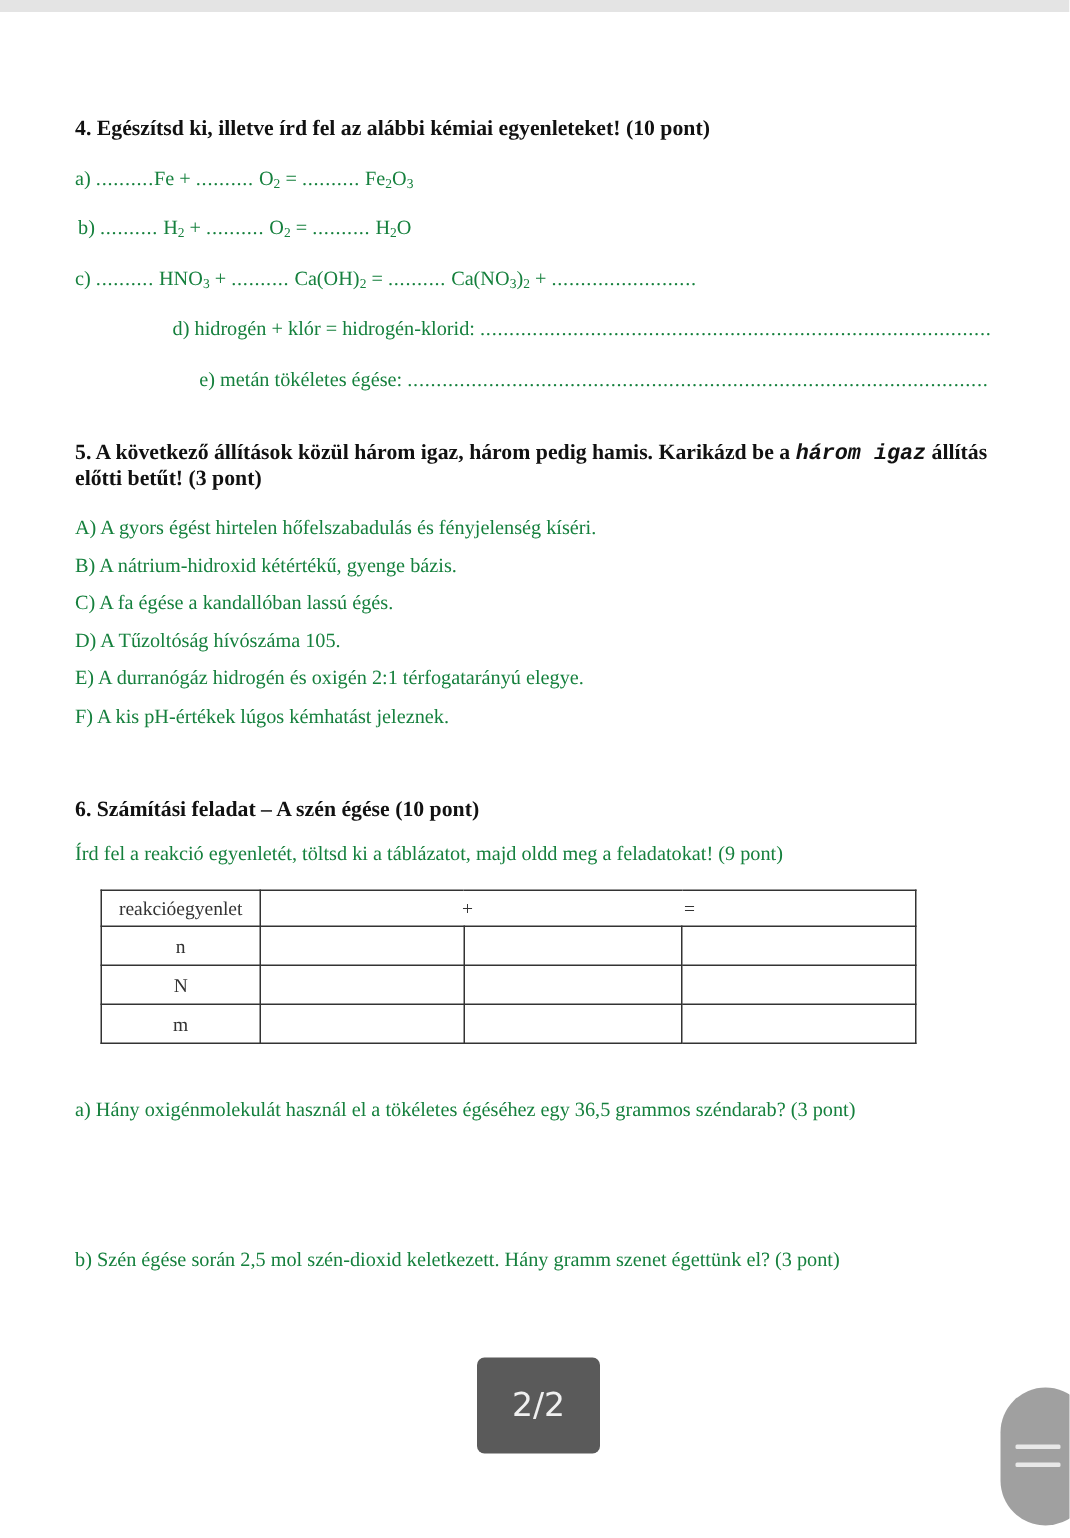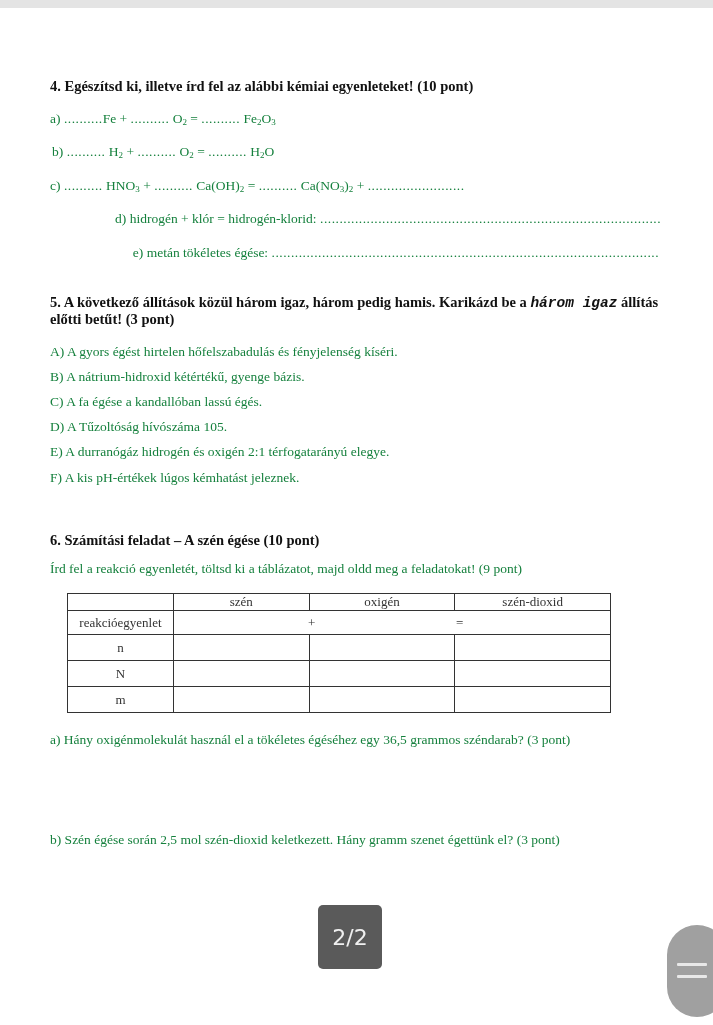--- a/index.html
+++ b/index.html
@@ -19,21 +19,21 @@
   table.calc tr.r0 td { height: 16px; }
   table.calc tr.r1 td { height: 24px; }
   table.calc tr.rd td { height: 26px; }
   table.calc td.c0 { width: 106px; }
   table.calc td.c1 { width: 136px; }
   table.calc td.c2 { width: 146px; }
   table.calc td.c3 { width: 156px; }
   .eqcell { position: relative; }
   .eqcell span { position: absolute; top: 4px; }
 
-  .pager { position: absolute; left: 318px; top: 905px; width: 64px; height: 64px; background: #5a5a5a; border-radius: 5px; color: #f0f0f0; font-family: "DejaVu Sans", sans-serif; font-size: 22px; display: flex; align-items: center; justify-content: center; }
+  .pager { position: absolute; left: 318px; top: 905px; width: 82px; height: 64px; background: #5a5a5a; border-radius: 5px; color: #f0f0f0; font-family: "DejaVu Sans", sans-serif; font-size: 22px; display: flex; align-items: center; justify-content: center; }
   .scroll-handle { position: absolute; left: 667px; top: 925px; width: 60px; height: 92px; background: #a0a0a0; border-radius: 30px; }
   .scroll-handle .ln { position: absolute; left: 10px; width: 30px; height: 3px; background: #e8e8e8; border-radius: 1px; }
 </style>
 </head>
 <body>
 
 <div class="topbar"></div>
 
 <div class="page">
 </div>
@@ -73,26 +73,20 @@
 <div class="abs t" style="left:50px; top:394px;">C) A fa égése a kandallóban lassú égés.</div>
 <div class="abs t" style="left:50px; top:419px;">D) A Tűzoltóság hívószáma 105.</div>
 <div class="abs t" style="left:50px; top:444px;">E) A durranógáz hidrogén és oxigén 2:1 térfogatarányú elegye.</div>
 <div class="abs t" style="left:50px; top:470px;">F) A kis pH-értékek lúgos kémhatást jeleznek.</div>
 
 <div class="abs h" style="left:50px; top:532px;">6. Számítási feladat – A szén égése (10 pont)</div>
 <div class="abs t" style="left:50px; top:561px;">Írd fel a reakció egyenletét, töltsd ki a táblázatot, majd oldd meg a feladatokat! (9 pont)</div>
 
 <table class="calc">
   <tbody>
-      <tr class="r0">
-    <td class="c0"></td>
-    <td class="c1">szén</td>
-    <td class="c2">oxigén</td>
-    <td class="c3">szén-dioxid</td>
-  </tr>
   <tr class="r1">
     <td class="c0">reakcióegyenlet</td>
     <td colspan="3" class="eqcell">
       <span style="left:134px;">+</span>
       <span style="left:282px;">=</span>
     </td>
   </tr>
   <tr class="rd">
     <td class="c0">n</td>
     <td class="c1"></td>

